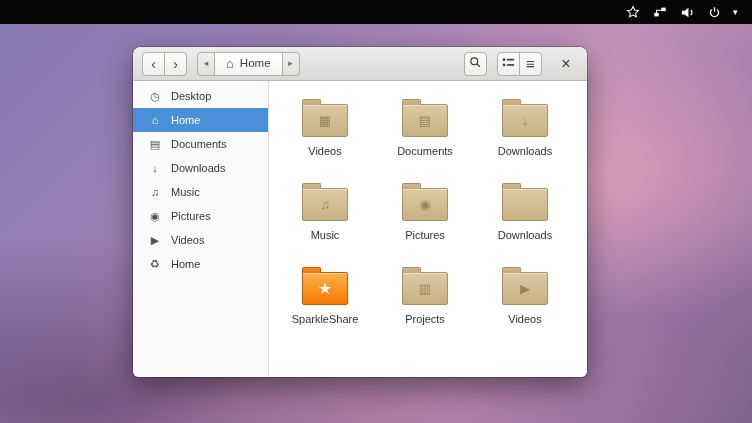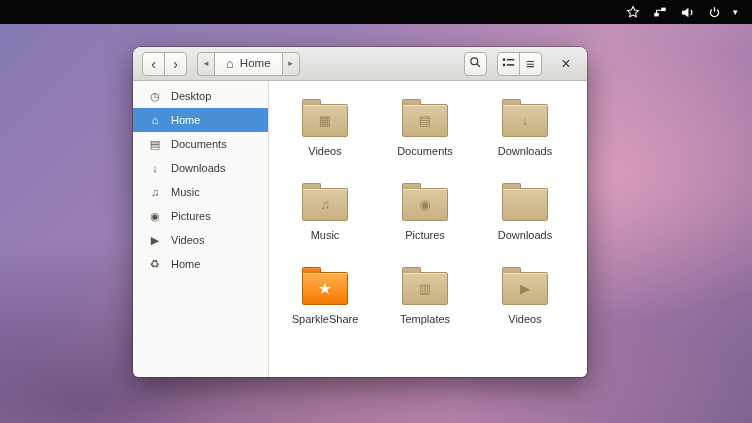--- a/index.html
+++ b/index.html
@@ -225,21 +225,21 @@
           <div class="folder orange">
             <span class="emblem">★</span>
           </div>
           <span class="flabel">SparkleShare</span>
         </div>
 
         <div class="file">
           <div class="folder">
             <span class="emblem">▥</span>
           </div>
-          <span class="flabel">Templates</span>
+          <span class="flabel">Projects</span>
         </div>
 
         <div class="file">
           <div class="folder">
             <span class="emblem">▶</span>
           </div>
           <span class="flabel">Videos</span>
         </div>
 
       </div>

